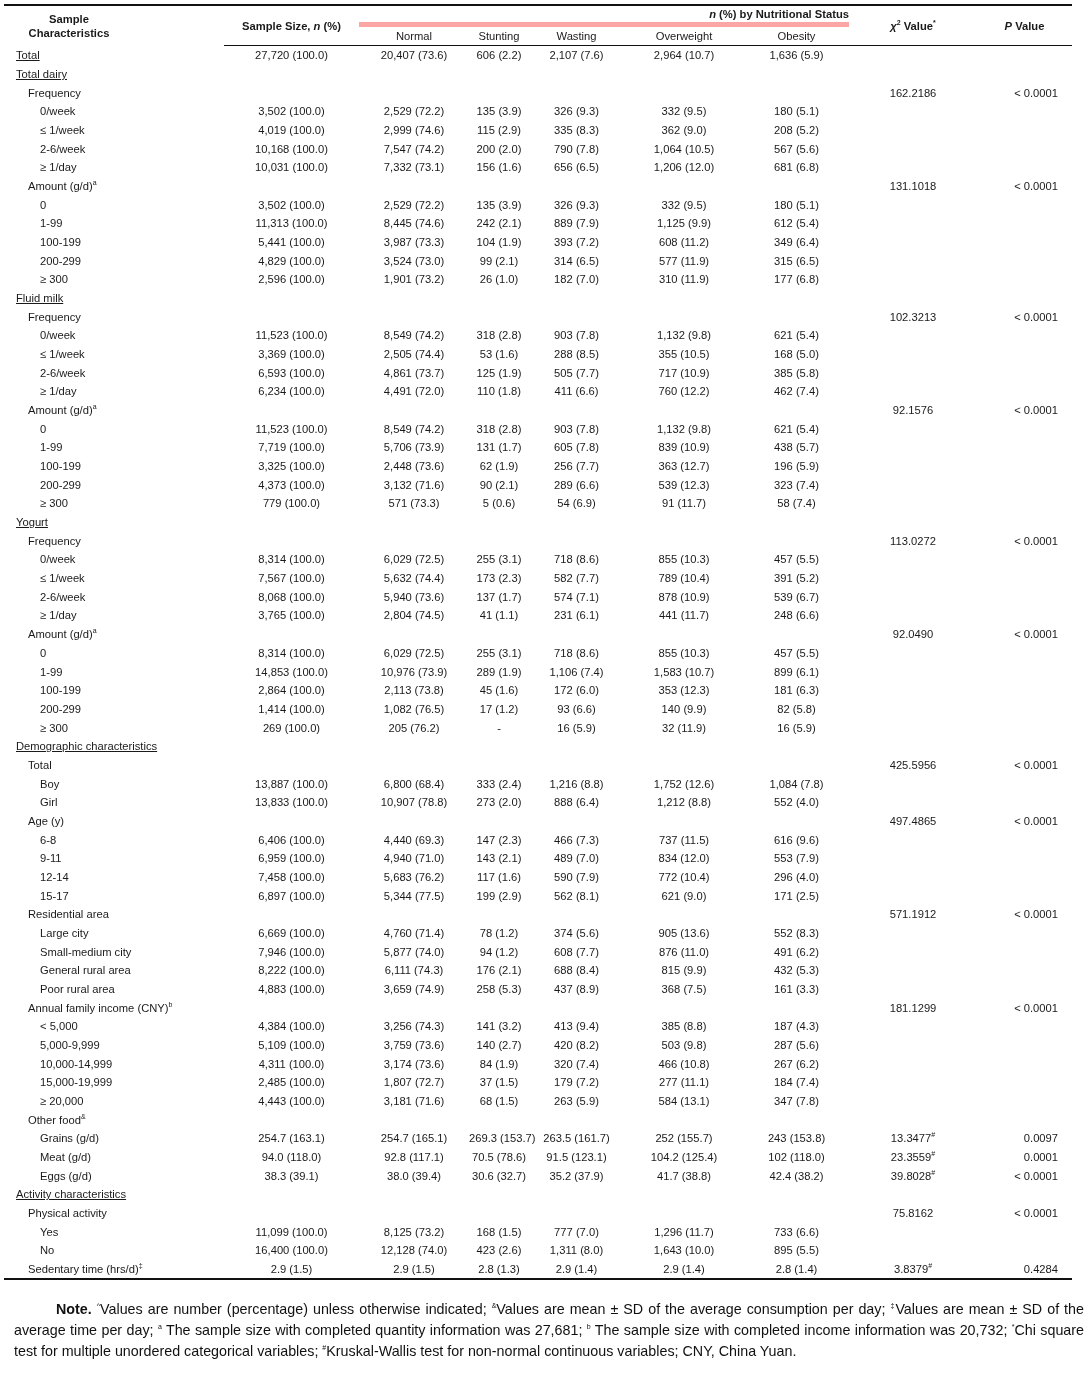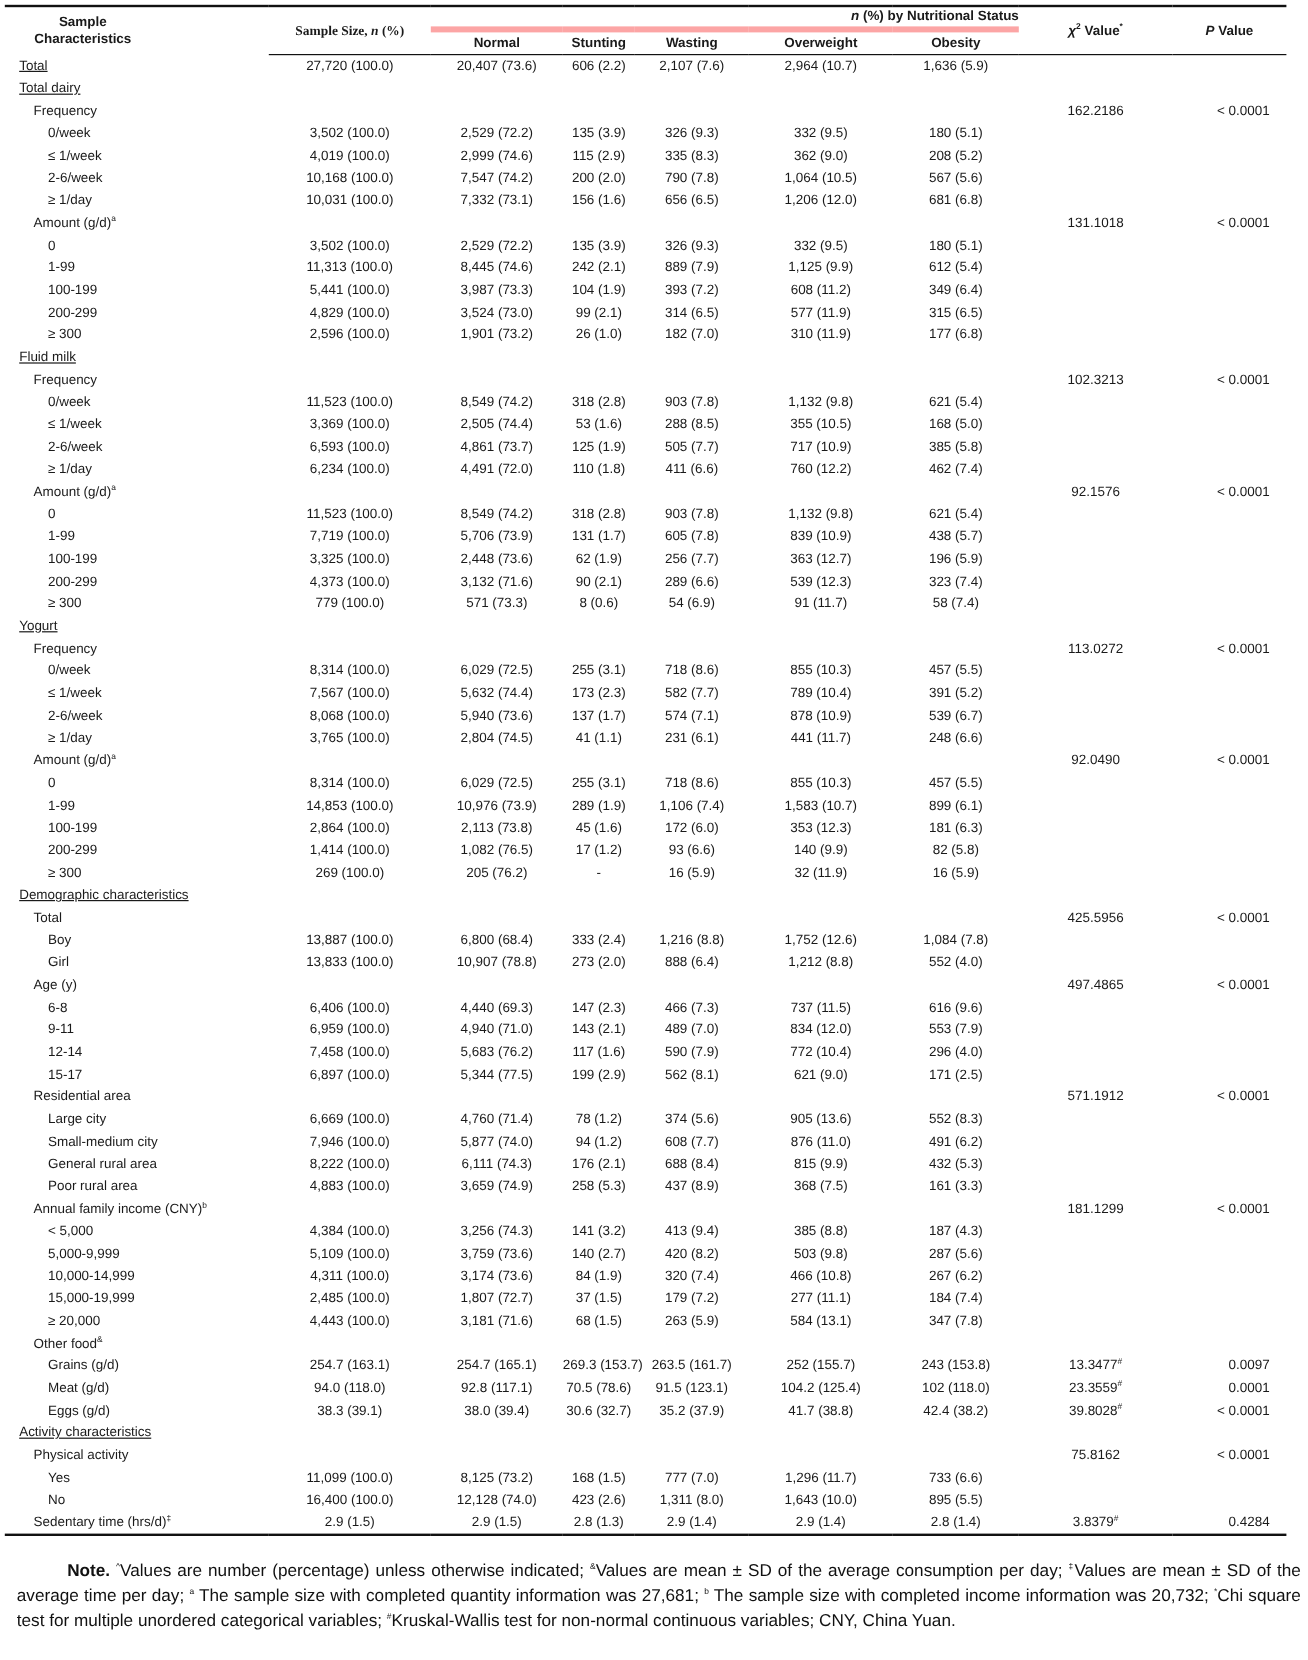--- a/index.html
+++ b/index.html
@@ -3,21 +3,21 @@
 <meta charset="utf-8">
 <style>
   html, body { margin: 0; padding: 0; background: #ffffff; }
   body { width: 1090px; height: 1383px; overflow: hidden; font-family: "Liberation Sans", sans-serif; color: #1a1a1a; position: relative; }
   #tbl-wrap { position: absolute; left: 4px; top: 4px; width: 1068px; }
   table { border-collapse: collapse; width: 1068px; table-layout: fixed; font-size: 11.2px; }
   col.c0 { width: 220px; } col.c1 { width: 135px; } col.c2 { width: 110px; } col.c3 { width: 60px; }
   col.c4 { width: 95px; } col.c5 { width: 120px; } col.c6 { width: 105px; } col.c7 { width: 128px; } col.c8 { width: 95px; }
   thead tr.h1 th { border-top: 2px solid #111; }
   thead th { font-weight: bold; font-size: 11.2px; padding: 0; line-height: 14px; }
-  thead tr.h2 th { border-bottom: 1.5px solid #111; font-weight: bold; height: 18px; }
+  thead tr.h2 th { border-bottom: 1.5px solid #111; font-weight: normal; height: 18px; }
   th.grp { border-bottom: 5px solid #fca5a5; height: 16px; text-align: right; }
   tbody td { padding: 0; height: 18.68px; line-height: 18px; white-space: nowrap; }
   tbody tr:last-child td { border-bottom: 2px solid #111; }
   td.lbl { text-align: left; }
   td.num { text-align: center; }
   td.stat { text-align: center; }
   td.pv { text-align: right; padding-right: 14px; }
   .l0 { padding-left: 12px !important; text-decoration: underline; }
   .l1 { padding-left: 24px !important; }
   .l2 { padding-left: 36px !important; }
@@ -39,21 +39,21 @@
         <col class="c3">
         <col class="c4">
         <col class="c5">
         <col class="c6">
         <col class="c7">
         <col class="c8">
     </colgroup>
     <thead>
       <tr class="h1">
         <th rowspan="2" style="text-align:center;padding-right:90px;"><span style="display:inline-block;width:110px;">Sample Characteristics</span></th>
-        <th rowspan="2" style="border-bottom:1.5px solid #111;font-family:Liberation Serif, serif;"><span>Sample Size, </span><span class="it">n</span><span> (%)</span></th>
+        <th rowspan="2" style="border-bottom:1.5px solid #111;"><span>Sample Size, </span><span class="it">n</span><span> (%)</span></th>
         <th colspan="5" class="grp"><span class="it">n</span><span> (%) by Nutritional Status</span></th>
         <th rowspan="2" style="border-bottom:1.5px solid #111;"><span class="it">χ</span><sup>2</sup><span> Value</span><sup>*</sup></th>
         <th rowspan="2" style="border-bottom:1.5px solid #111;"><span class="it">P</span><span> Value</span></th>
       </tr>
       <tr class="h2" id="status-header-row">
           <th>Normal</th>
           <th>Stunting</th>
           <th>Wasting</th>
           <th>Overweight</th>
           <th>Obesity</th>
@@ -321,21 +321,21 @@
           <td class="num">289 (6.6)</td>
           <td class="num">539 (12.3)</td>
           <td class="num">323 (7.4)</td>
           <td class="stat"><span></span></td>
           <td class="pv"></td>
         </tr>
         <tr>
           <td class="lbl l2"><span>≥ 300</span></td>
           <td class="num">779 (100.0)</td>
           <td class="num">571 (73.3)</td>
-          <td class="num">8 (0.6)</td>
+          <td class="num">5 (0.6)</td>
           <td class="num">54 (6.9)</td>
           <td class="num">91 (11.7)</td>
           <td class="num">58 (7.4)</td>
           <td class="stat"><span></span></td>
           <td class="pv"></td>
         </tr>
         <tr>
           <td class="lbl l0"><span>Yogurt</span></td>
           <td class="num"></td>
           <td class="num"></td>

